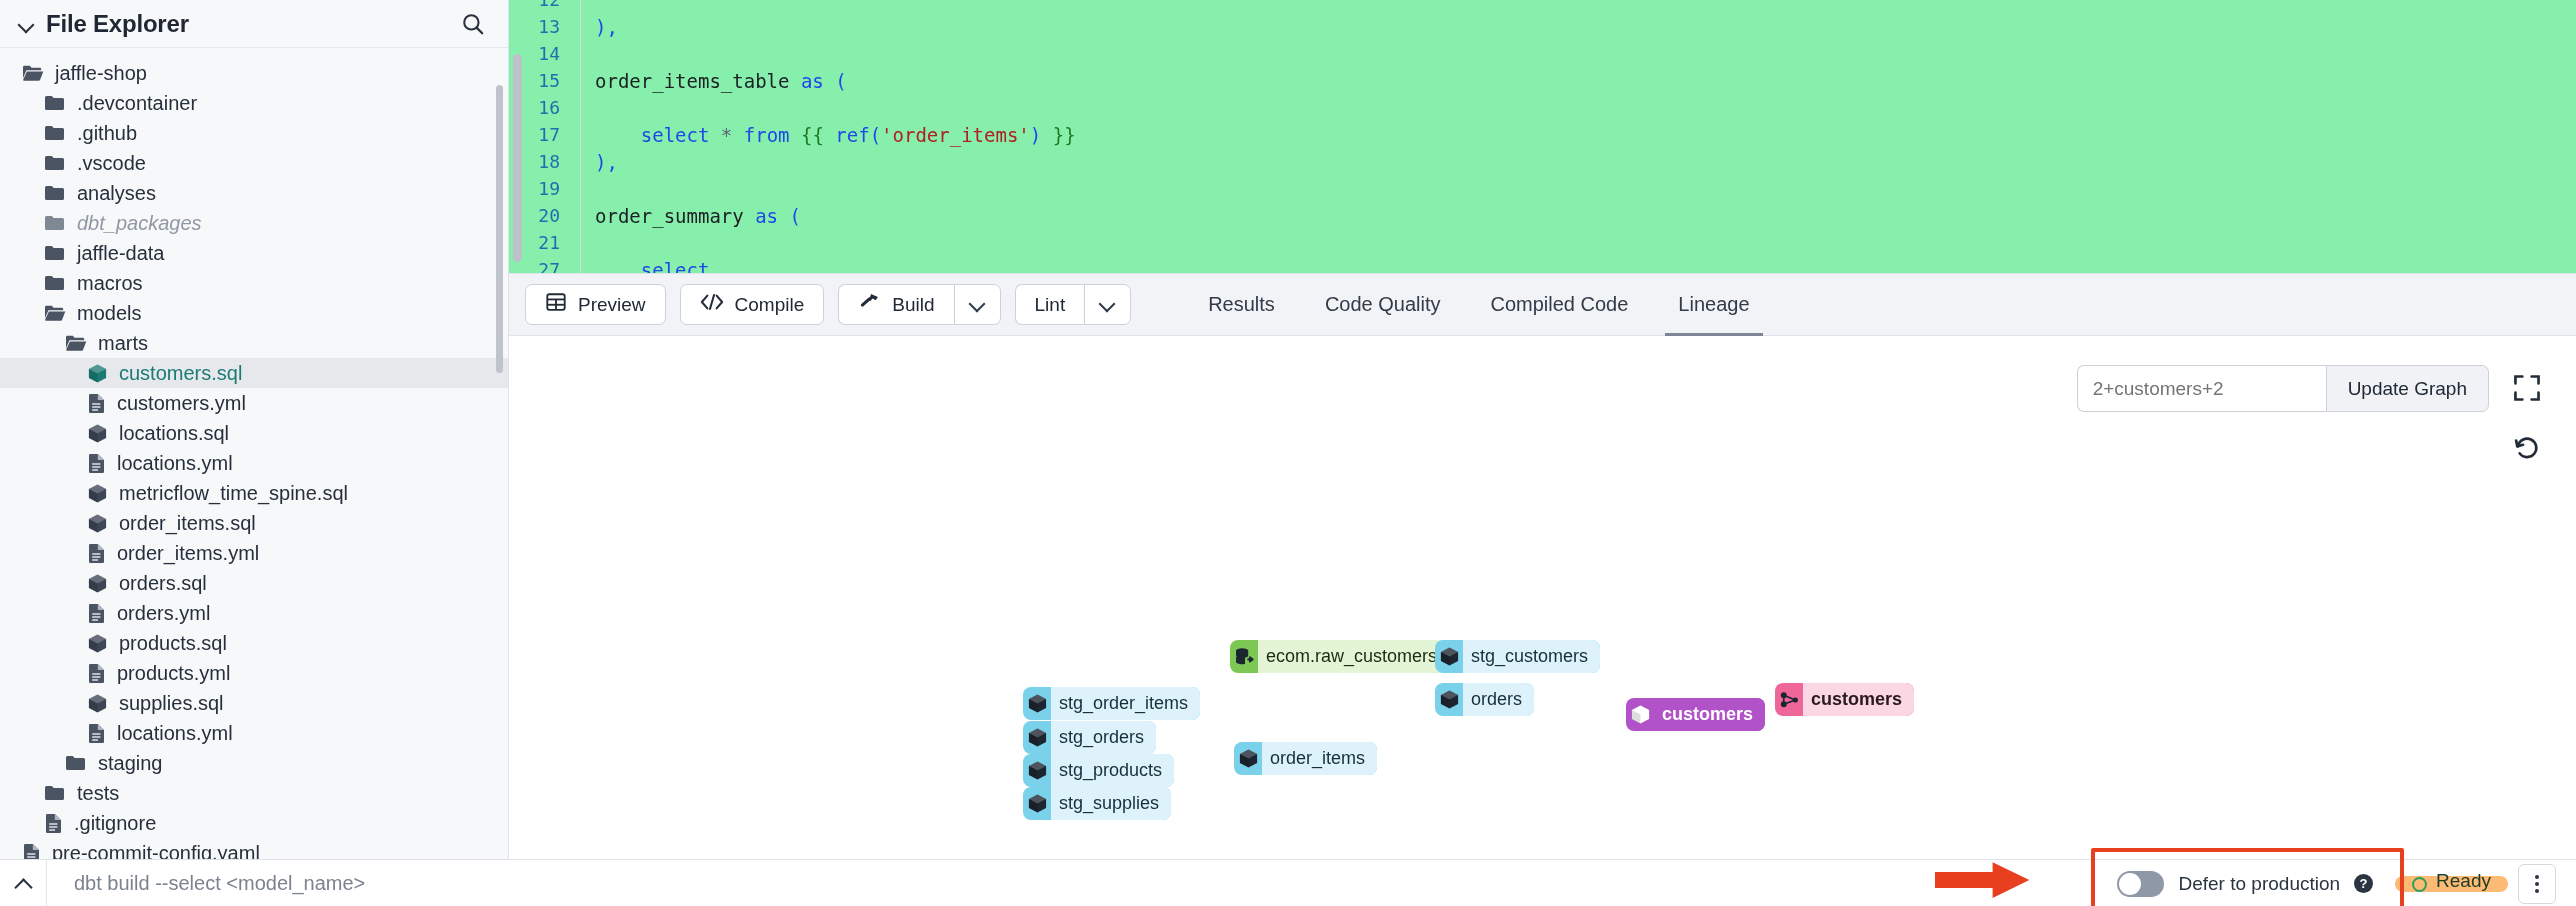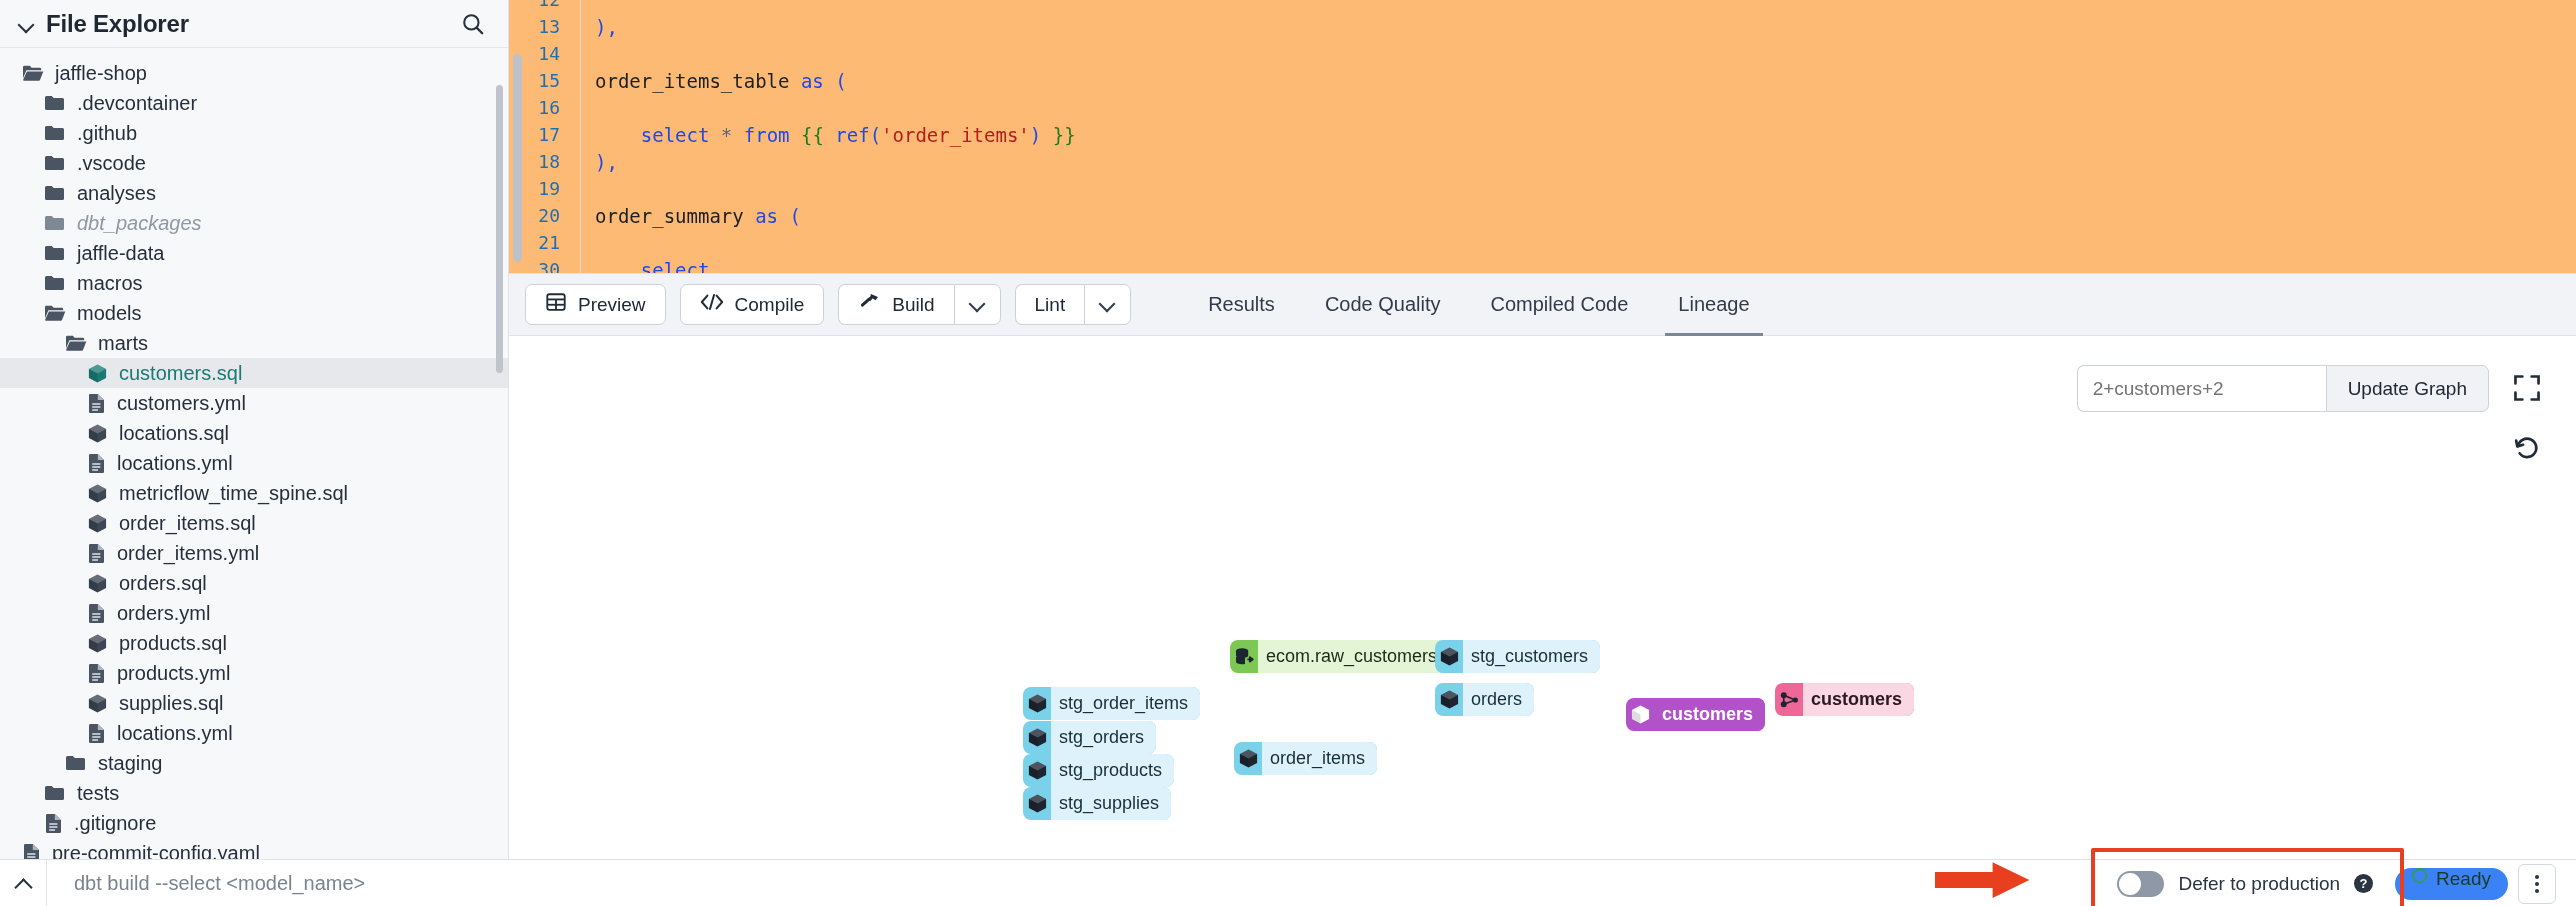--- a/index.html
+++ b/index.html
@@ -58,21 +58,21 @@
   .sidebar-scrollbar {
     position: absolute; right: 5px; top: 85px;
     width: 7px; height: 288px; border-radius: 4px; background: #bfc4cc;
   }
 
   
   .editor-pane { flex: 1 1 auto; display: flex; flex-direction: column; min-width: 0; background: #fff; }
 
   .code-area {
     position: relative; height: 273px; flex: 0 0 273px;
-    overflow: hidden; background: #fdba74;
+    overflow: hidden; background: #86efac;
     font-family: "DejaVu Sans Mono", monospace;
     font-size: 19px;
   }
   .code-line { display: flex; height: 27px; align-items: center; }
   .ln {
     width: 71px; flex: 0 0 71px; text-align: right; padding-right: 20px;
     color: #1f6fb0; font-size: 18px; user-select: none;
   }
   .indent-guide { width: 1px; align-self: stretch; background: #d7dbe0; margin-right: 0; }
   .code-text { padding-left: 14px; white-space: pre; }
@@ -208,22 +208,22 @@
     position: absolute; left: 2px; top: 2px; width: 22px; height: 22px;
     border-radius: 50%; background: #ffffff;
   }
   .defer-label { font-size: 19px; color: #2b3541; white-space: nowrap; }
   .help-icon {
     width: 19px; height: 19px; border-radius: 50%; background: #2b3541;
     color: #fff; font-size: 13px; font-weight: 700;
     display: flex; align-items: center; justify-content: center; cursor: pointer;
   }
   .ready-badge {
-    display: flex; align-items: flex-start; gap: 9px;
-    background: #3b82f6; border-radius: 16px; height: 32px;
+    display: flex; align-items: flex-end; gap: 9px;
+    background: #fdba74; border-radius: 16px; height: 16px;
     padding: 0 17px; font-size: 19px; color: #1c3a26; margin-right: 10px;
     white-space: nowrap;
   }
   .ready-dot {
     width: 15px; height: 15px; border-radius: 50%;
     border: 2px solid #2e9e5b; background: transparent;
   }
   .kebab-btn {
     width: 38px; height: 40px; border: 1px solid #d4d8df; border-radius: 6px;
     background: #fff; display: flex; flex-direction: column; align-items: center;
@@ -590,21 +590,21 @@
               <span class="ln">20</span>
               <span class="indent-guide"></span>
               <span class="code-text"><span class="tok-plain">order_summary </span><span class="tok-kw">as</span><span class="tok-kw"> (</span></span>
             </div>
             <div class="code-line">
               <span class="ln">21</span>
               <span class="indent-guide"></span>
               <span class="code-text"></span>
             </div>
             <div class="code-line">
-              <span class="ln">30</span>
+              <span class="ln">27</span>
               <span class="indent-guide"></span>
               <span class="code-text"><span class="tok-plain">    </span><span class="tok-kw">select</span></span>
             </div>
           </div>
         <div class="code-scrollbar"></div>
       </div>
 
       <div class="toolbar">
         <button class="btn">
           <span>

